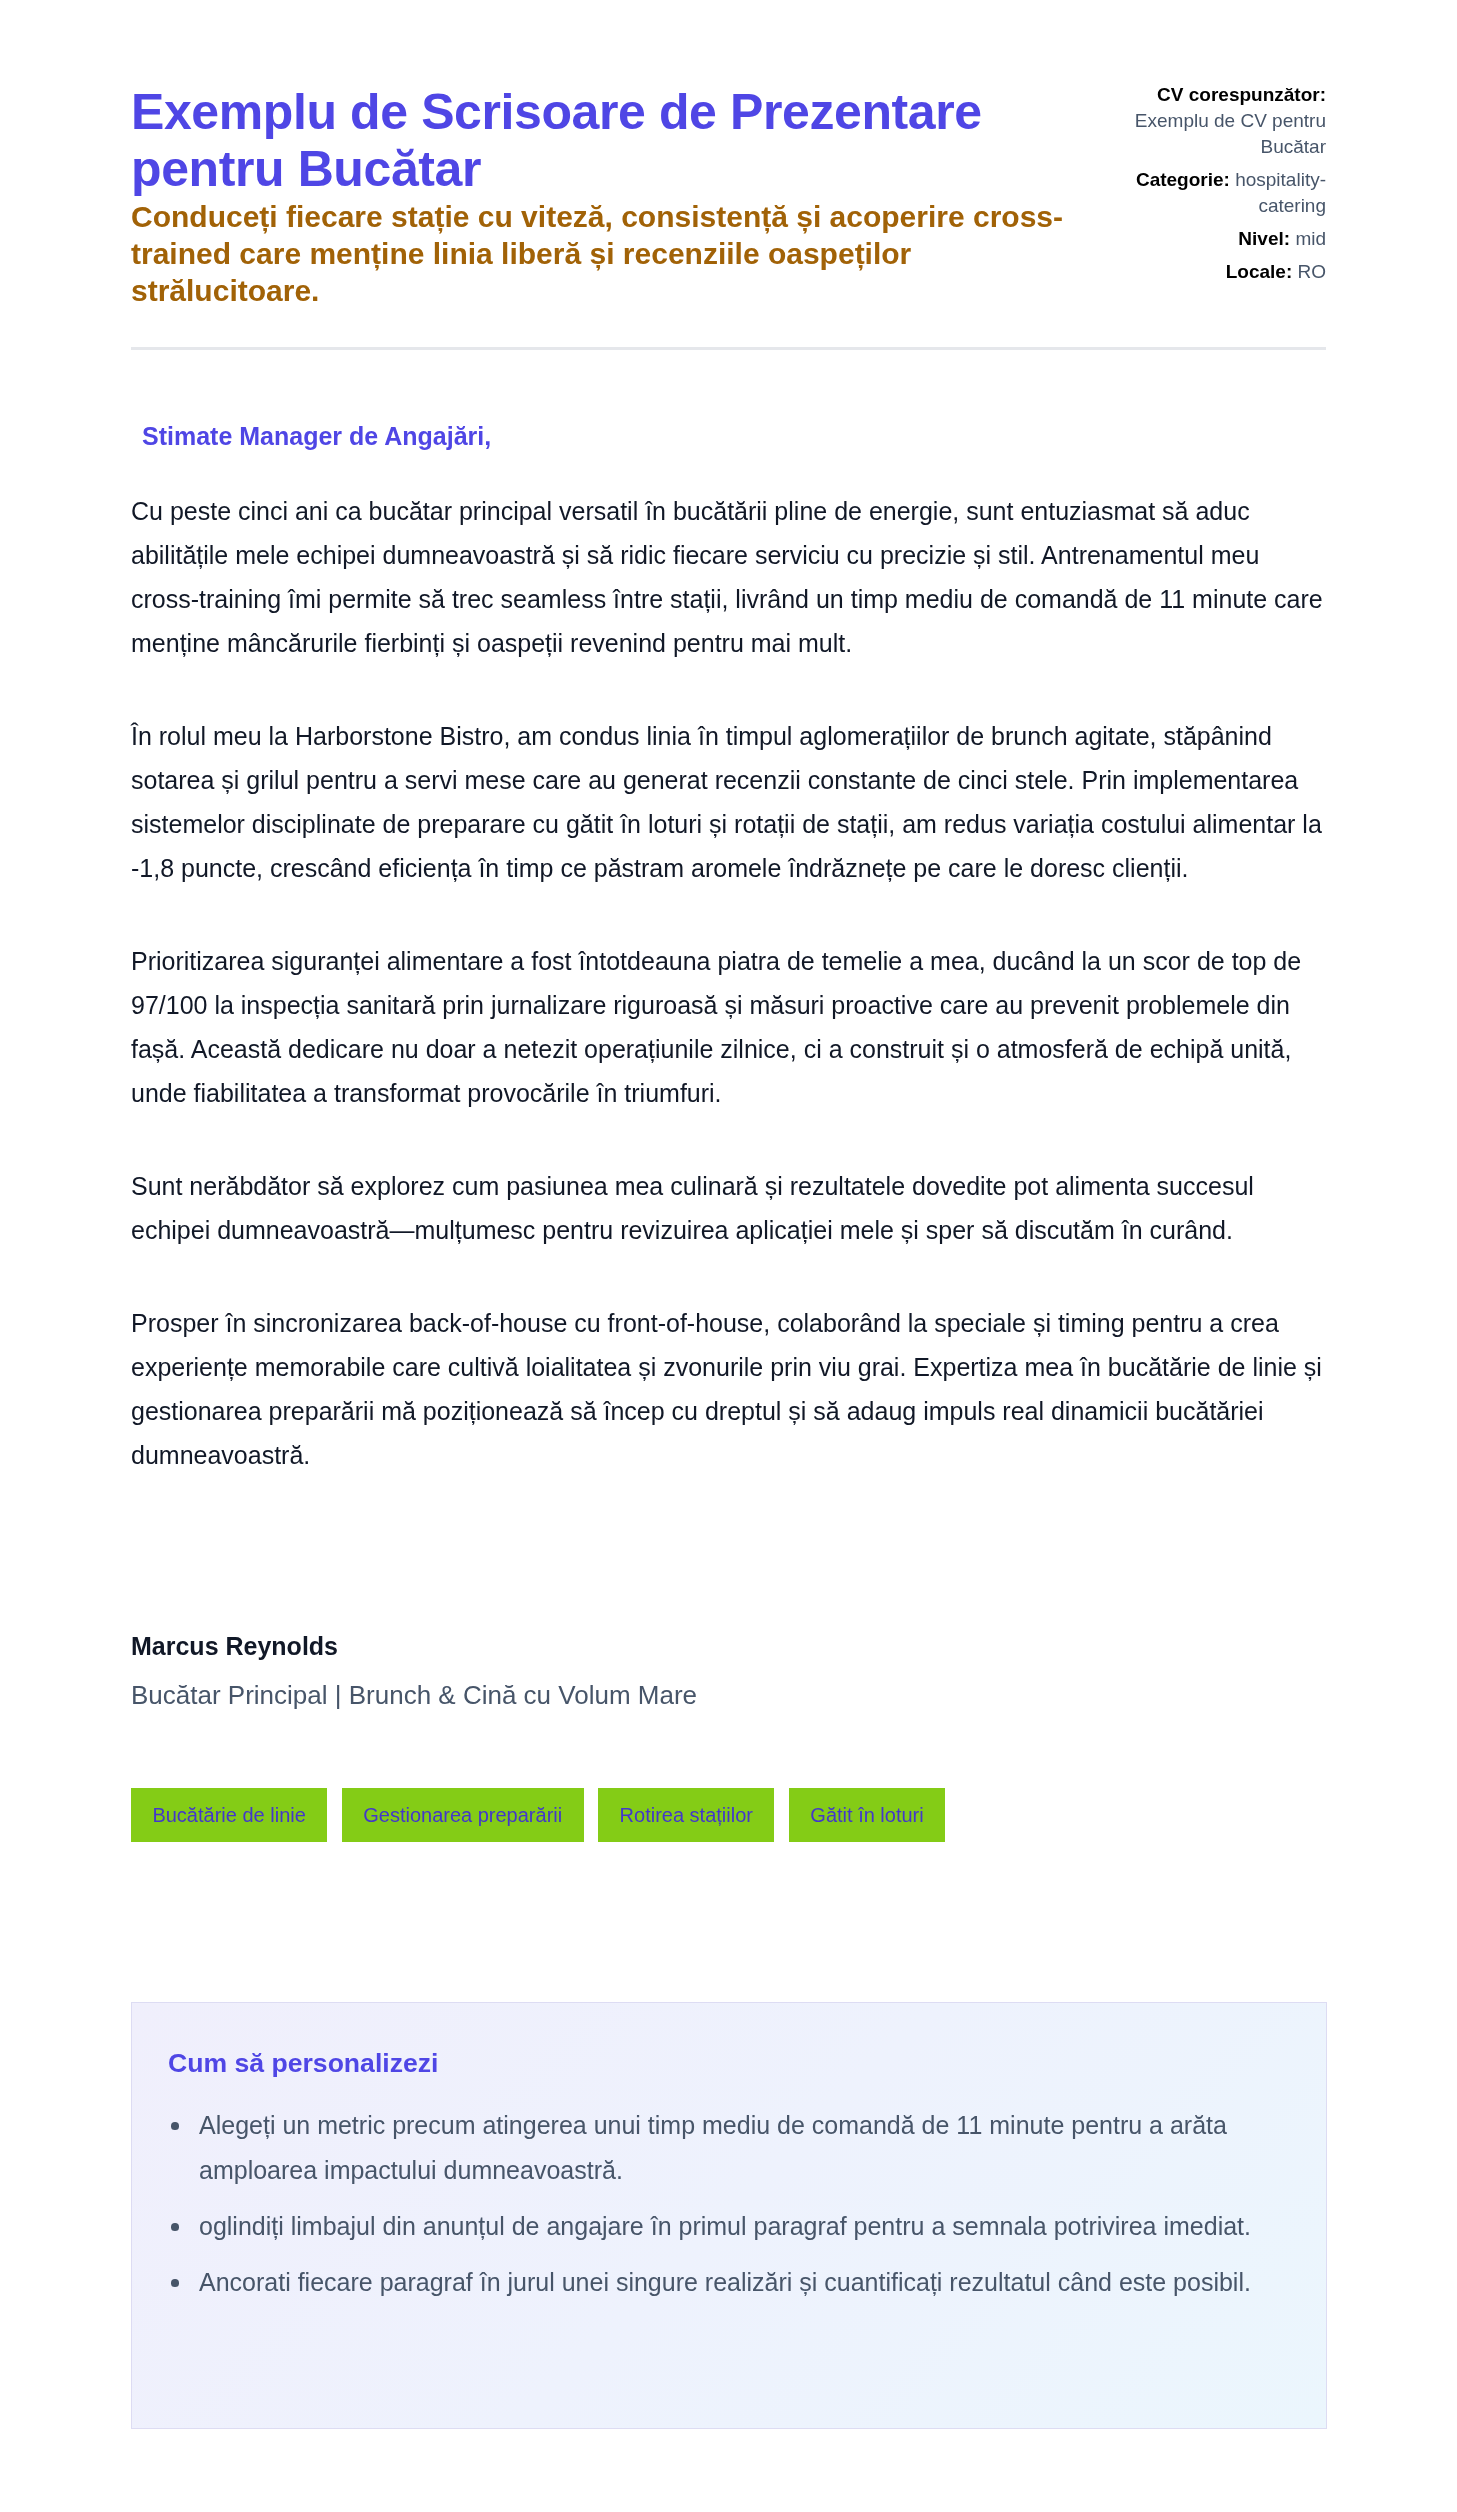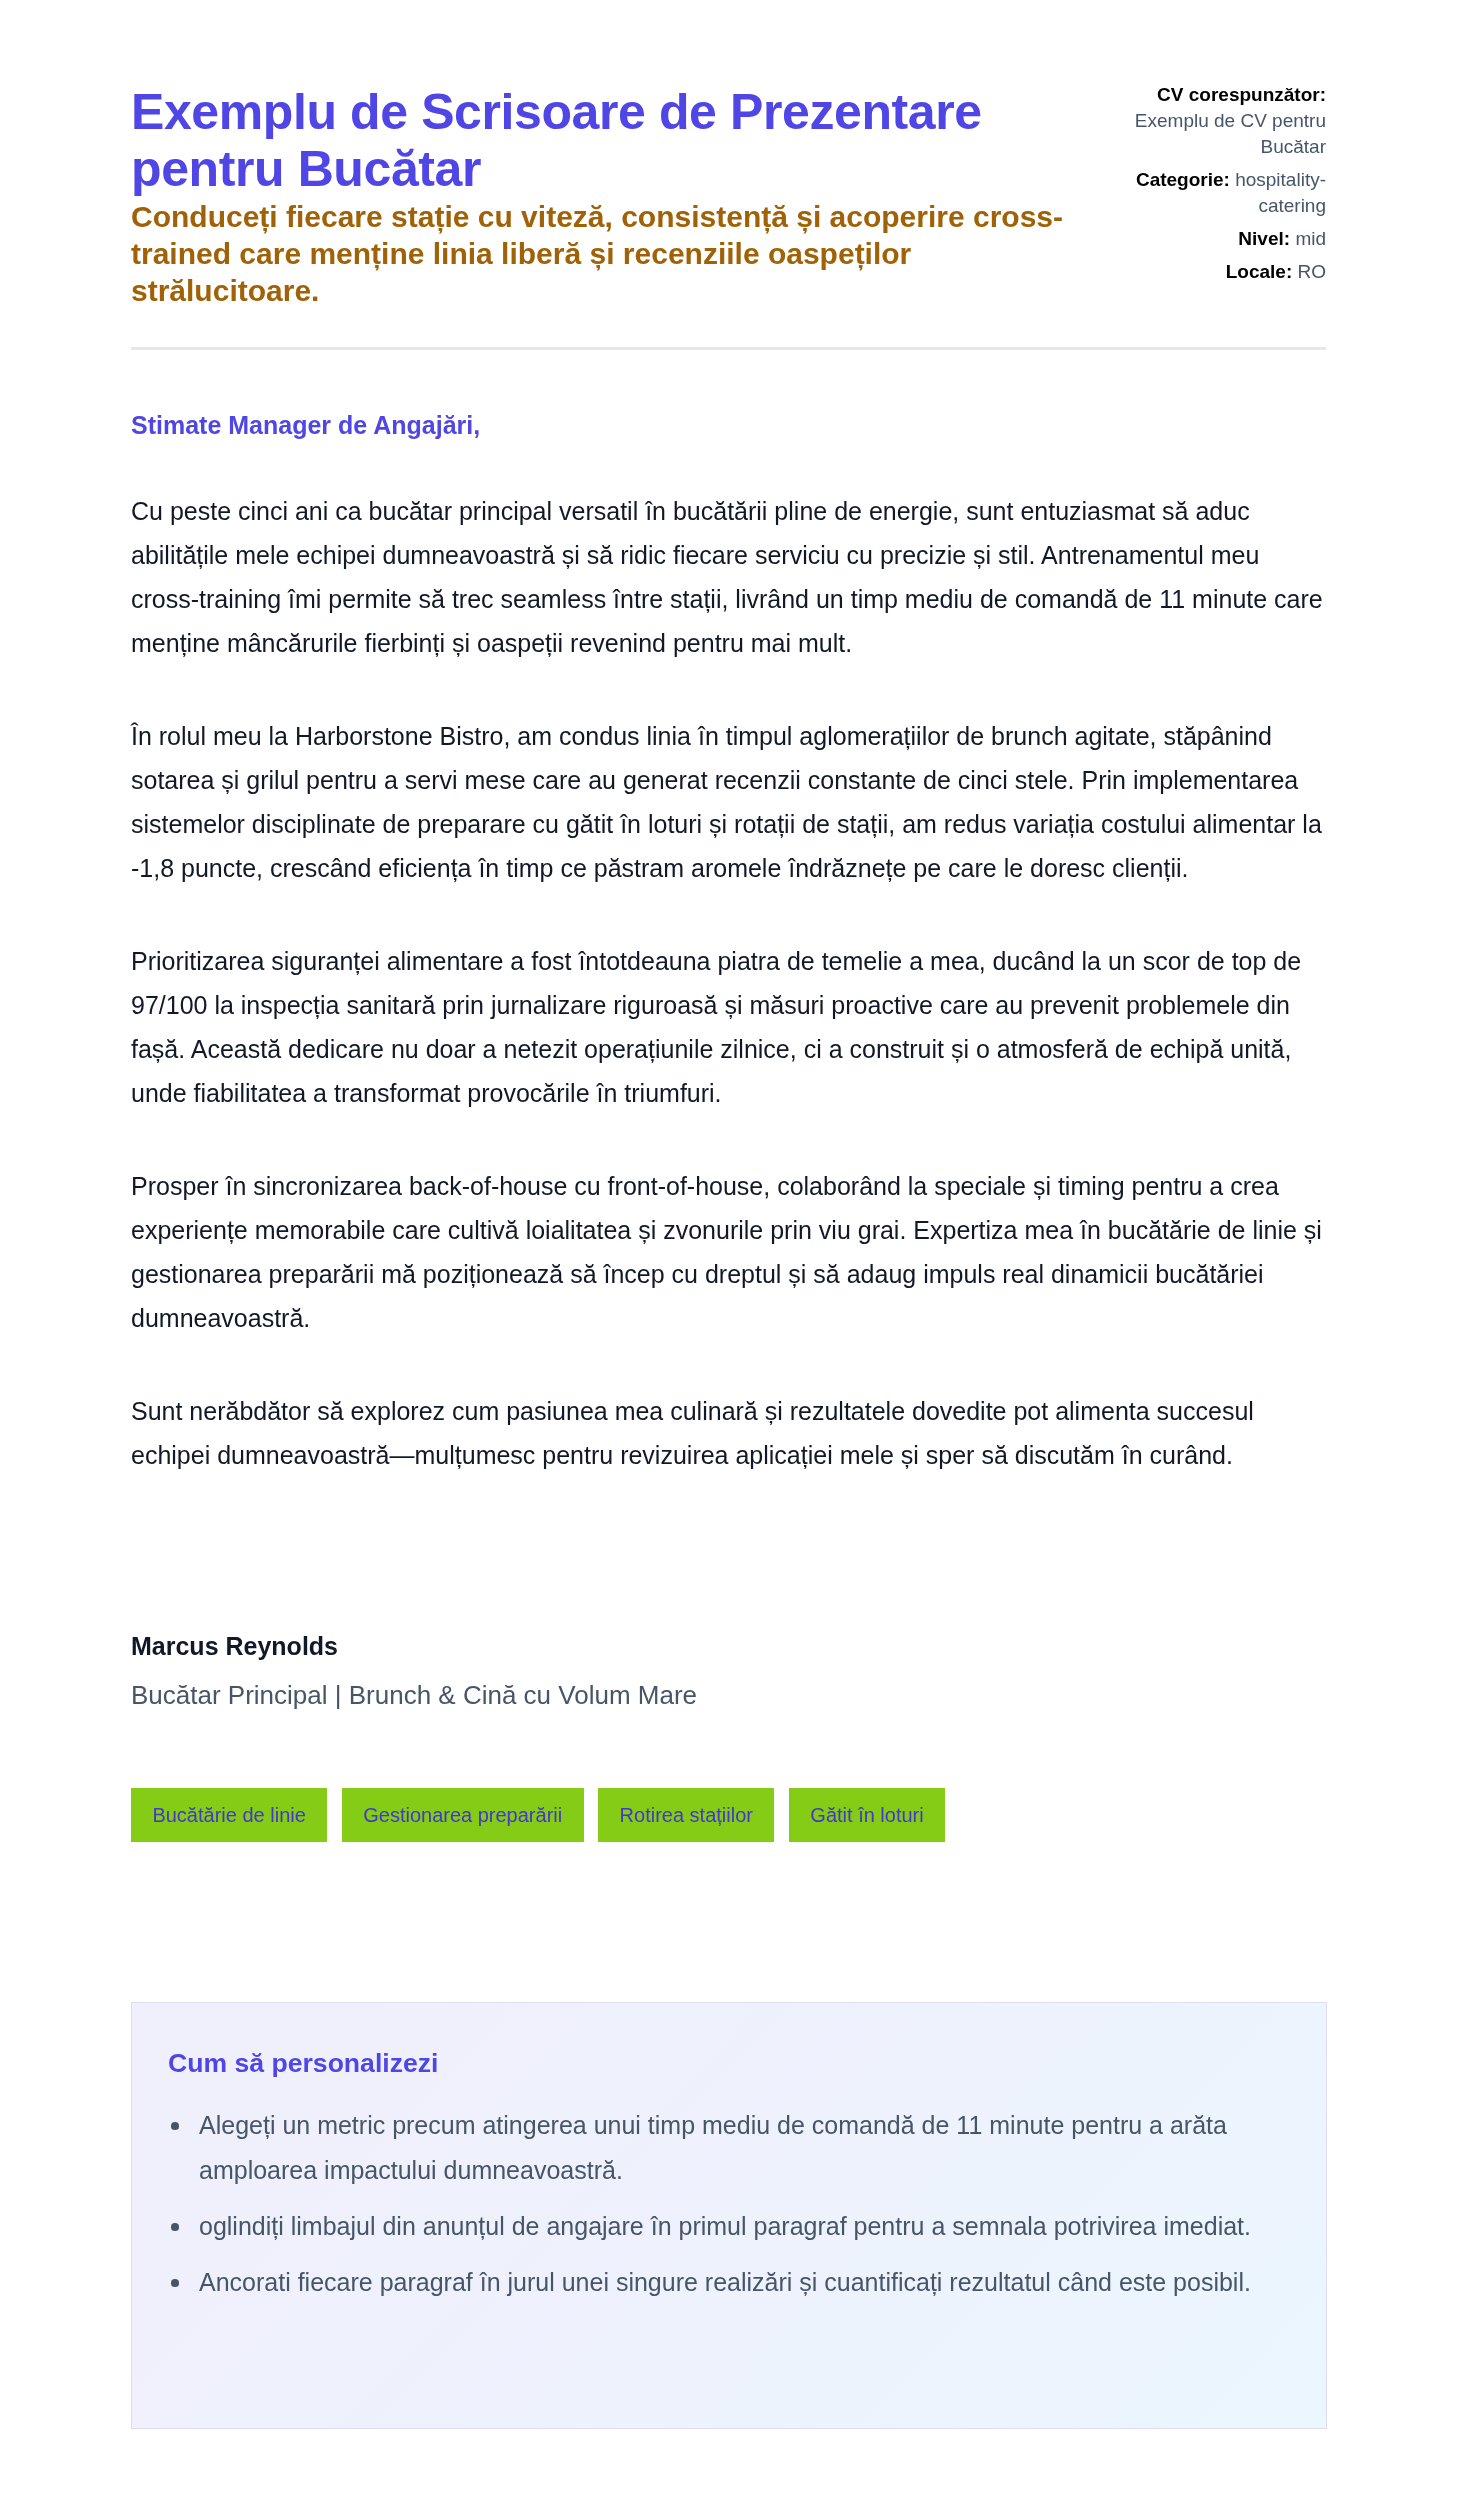--- a/index.html
+++ b/index.html
@@ -25,21 +25,21 @@
     font-size: 19px; line-height: 26px; color: #475569;
   }
   .meta-row { margin-bottom: 6.9px; }
   .meta-key { font-weight: 700; color: #000000; }
   .divider {
     position: absolute; left: 0; top: 347px; width: 1195px; height: 2.6px;
     background: #e5e7eb;
   }
 
   .greeting {
-    position: absolute; left: 0; top: 410px; margin: 0;
+    position: absolute; left: 0; top: 410px; margin: 11px;
     font-size: 25px; line-height: 31px; font-weight: 700; color: #4f46e5;
   }
   .body { position: absolute; left: 0; top: 477px; width: 1195px; }
   .para {
     margin: 12px 0 49px 0; font-size: 25px; line-height: 44px; color: #111827;
   }
 
   .signature { position: absolute; left: 0; top: 1629px; }
   .sig-name { font-size: 25px; line-height: 34px; font-weight: 700; color: #111827; }
   .sig-title { margin-top: 14.6px; font-size: 26px; line-height: 34px; color: #475569; }
@@ -102,22 +102,22 @@
 
     <div class="divider"></div>
   </header>
 
   <p class="greeting">Stimate Manager de Angajări,</p>
 
   <div class="body">
     <p class="para">Cu peste cinci ani ca bucătar principal versatil în bucătării pline de energie, sunt entuziasmat să aduc abilitățile mele echipei dumneavoastră și să ridic fiecare serviciu cu precizie și stil. Antrenamentul meu cross-training îmi permite să trec seamless între stații, livrând un timp mediu de comandă de 11 minute care menține mâncărurile fierbinți și oaspeții revenind pentru mai mult.</p>
     <p class="para">În rolul meu la Harborstone Bistro, am condus linia în timpul aglomerațiilor de brunch agitate, stăpânind sotarea și grilul pentru a servi mese care au generat recenzii constante de cinci stele. Prin implementarea sistemelor disciplinate de preparare cu gătit în loturi și rotații de stații, am redus variația costului alimentar la -1,8 puncte, crescând eficiența în timp ce păstram aromele îndrăznețe pe care le doresc clienții.</p>
     <p class="para">Prioritizarea siguranței alimentare a fost întotdeauna piatra de temelie a mea, ducând la un scor de top de 97/100 la inspecția sanitară prin jurnalizare riguroasă și măsuri proactive care au prevenit problemele din fașă. Această dedicare nu doar a netezit operațiunile zilnice, ci a construit și o atmosferă de echipă unită, unde fiabilitatea a transformat provocările în triumfuri.</p>
+    <p class="para">Sunt nerăbdător să explorez cum pasiunea mea culinară și rezultatele dovedite pot alimenta succesul echipei dumneavoastră—mulțumesc pentru revizuirea aplicației mele și sper să discutăm în curând.</p>
     <p class="para">Prosper în sincronizarea back-of-house cu front-of-house, colaborând la speciale și timing pentru a crea experiențe memorabile care cultivă loialitatea și zvonurile prin viu grai. Expertiza mea în bucătărie de linie și gestionarea preparării mă poziționează să încep cu dreptul și să adaug impuls real dinamicii bucătăriei dumneavoastră.</p>
-    <p class="para">Sunt nerăbdător să explorez cum pasiunea mea culinară și rezultatele dovedite pot alimenta succesul echipei dumneavoastră—mulțumesc pentru revizuirea aplicației mele și sper să discutăm în curând.</p>
   </div>
 
   <div class="signature">
     <div class="sig-name">Marcus Reynolds</div>
     <div class="sig-title">Bucătar Principal | Brunch &amp; Cină cu Volum Mare</div>
   </div>
 
   <div class="tags">
     <span class="tag">Bucătărie de linie</span>
     <span class="tag">Gestionarea preparării</span>

